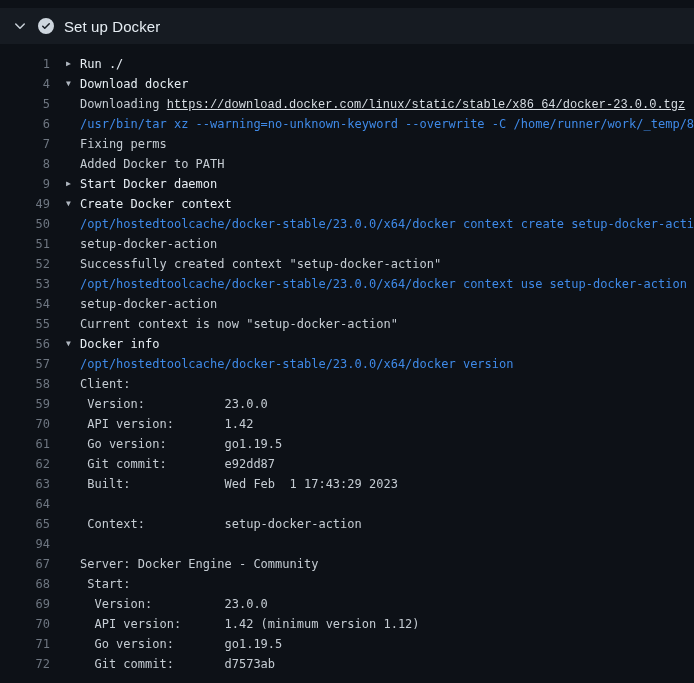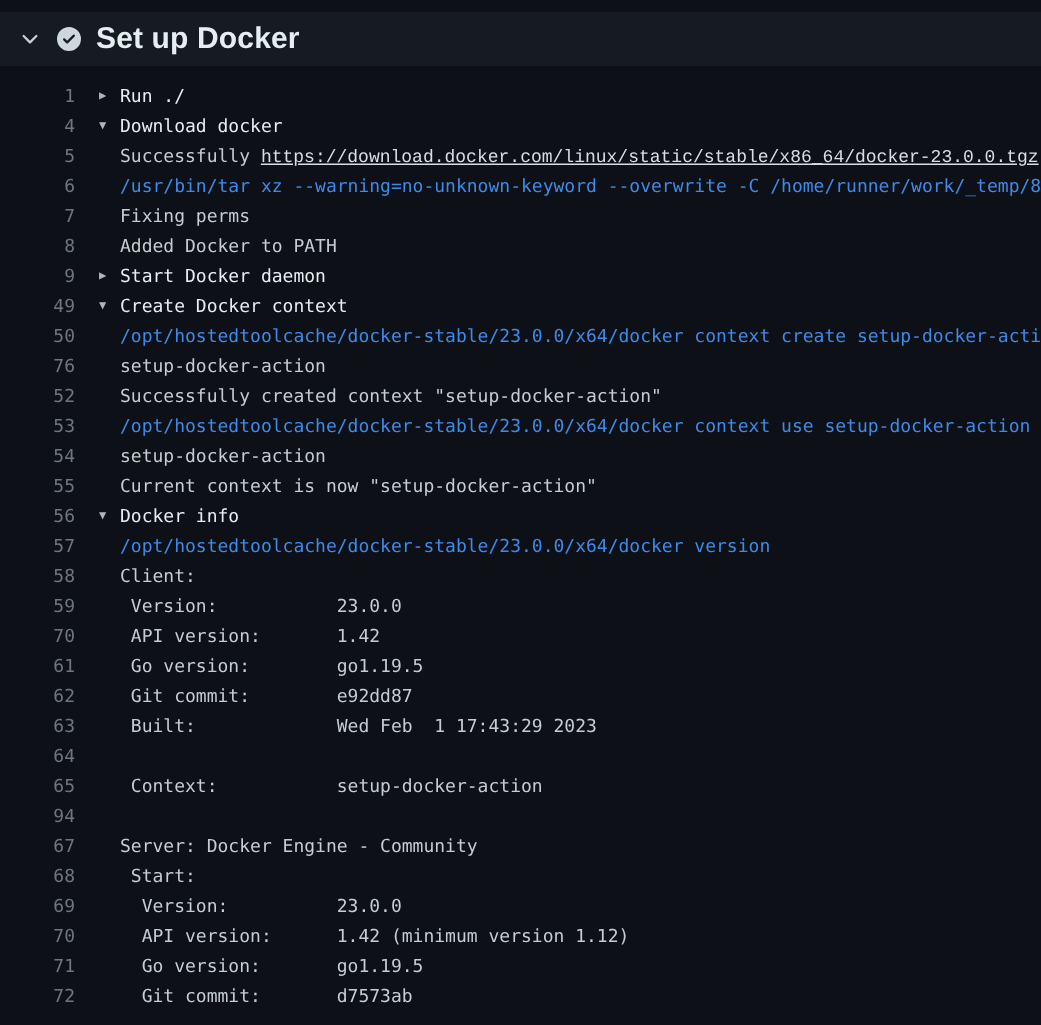--- a/index.html
+++ b/index.html
@@ -37,22 +37,22 @@
     margin-right:10px;
   }
   .statusic{
     width:16px;height:16px;
     display:inline-flex;align-items:center;justify-content:center;
     color:var(--status-icon);
     margin-right:10px;
   }
   .step-title{
     color:var(--group-text);
-    font-size:20px;
-    font-weight:700;
+    font-size:15px;
+    font-weight:400;
     letter-spacing:.1px;
   }
   .log-body{
     padding-top:10px;
     width:694px;
     overflow:hidden;
     font-family:"DejaVu Sans Mono","Liberation Mono",monospace;
     font-size:12px;
   }
   .row{
@@ -103,28 +103,28 @@
     <svg width="16" height="16" viewBox="0 0 16 16" aria-hidden="true">
       <path fill="currentColor" d="M8 16A8 8 0 1 1 8 0a8 8 0 0 1 0 16Zm3.78-9.72a.751.751 0 0 0-.018-1.042.751.751 0 0 0-1.042-.018L6.75 9.19 5.28 7.72a.751.751 0 0 0-1.042.018.751.751 0 0 0-.018 1.042l2 2a.75.75 0 0 0 1.06 0Z"></path>
     </svg>
   </span>
   <span class="step-title">Set up Docker</span>
 </div>
 
 <div class="log-body">
     <div class="row group"><span class="num">1</span><span class="arrow">▶</span><span class="txt group">Run ./</span></div>
     <div class="row group"><span class="num">4</span><span class="arrow">▼</span><span class="txt group">Download docker</span></div>
-    <div class="row"><span class="num">5</span><span class="arrow"></span><span class="txt plain"><span>Successfully </span><a class="loglink">https://download.docker.com/linux/static/stable/x86_64/docker-23.0.0.tgz</a></span></div>
+    <div class="row"><span class="num">5</span><span class="arrow"></span><span class="txt plain"><span>Downloading </span><a class="loglink">https://download.docker.com/linux/static/stable/x86_64/docker-23.0.0.tgz</a></span></div>
     <div class="row"><span class="num">6</span><span class="arrow"></span><span class="txt command">/usr/bin/tar xz --warning=no-unknown-keyword --overwrite -C /home/runner/work/_temp/8c93</span></div>
     <div class="row"><span class="num">7</span><span class="arrow"></span><span class="txt plain">Fixing perms</span></div>
     <div class="row"><span class="num">8</span><span class="arrow"></span><span class="txt plain">Added Docker to PATH</span></div>
     <div class="row group"><span class="num">9</span><span class="arrow">▶</span><span class="txt group">Start Docker daemon</span></div>
     <div class="row group"><span class="num">49</span><span class="arrow">▼</span><span class="txt group">Create Docker context</span></div>
     <div class="row"><span class="num">50</span><span class="arrow"></span><span class="txt command">/opt/hostedtoolcache/docker-stable/23.0.0/x64/docker context create setup-docker-action</span></div>
-    <div class="row"><span class="num">76</span><span class="arrow"></span><span class="txt plain">setup-docker-action</span></div>
+    <div class="row"><span class="num">51</span><span class="arrow"></span><span class="txt plain">setup-docker-action</span></div>
     <div class="row"><span class="num">52</span><span class="arrow"></span><span class="txt plain">Successfully created context "setup-docker-action"</span></div>
     <div class="row"><span class="num">53</span><span class="arrow"></span><span class="txt command">/opt/hostedtoolcache/docker-stable/23.0.0/x64/docker context use setup-docker-action</span></div>
     <div class="row"><span class="num">54</span><span class="arrow"></span><span class="txt plain">setup-docker-action</span></div>
     <div class="row"><span class="num">55</span><span class="arrow"></span><span class="txt plain">Current context is now "setup-docker-action"</span></div>
     <div class="row group"><span class="num">56</span><span class="arrow">▼</span><span class="txt group">Docker info</span></div>
     <div class="row"><span class="num">57</span><span class="arrow"></span><span class="txt command">/opt/hostedtoolcache/docker-stable/23.0.0/x64/docker version</span></div>
     <div class="row"><span class="num">58</span><span class="arrow"></span><span class="txt plain">Client:</span></div>
     <div class="row"><span class="num">59</span><span class="arrow"></span><span class="txt plain"> Version:           23.0.0</span></div>
     <div class="row"><span class="num">70</span><span class="arrow"></span><span class="txt plain"> API version:       1.42</span></div>
     <div class="row"><span class="num">61</span><span class="arrow"></span><span class="txt plain"> Go version:        go1.19.5</span></div>

